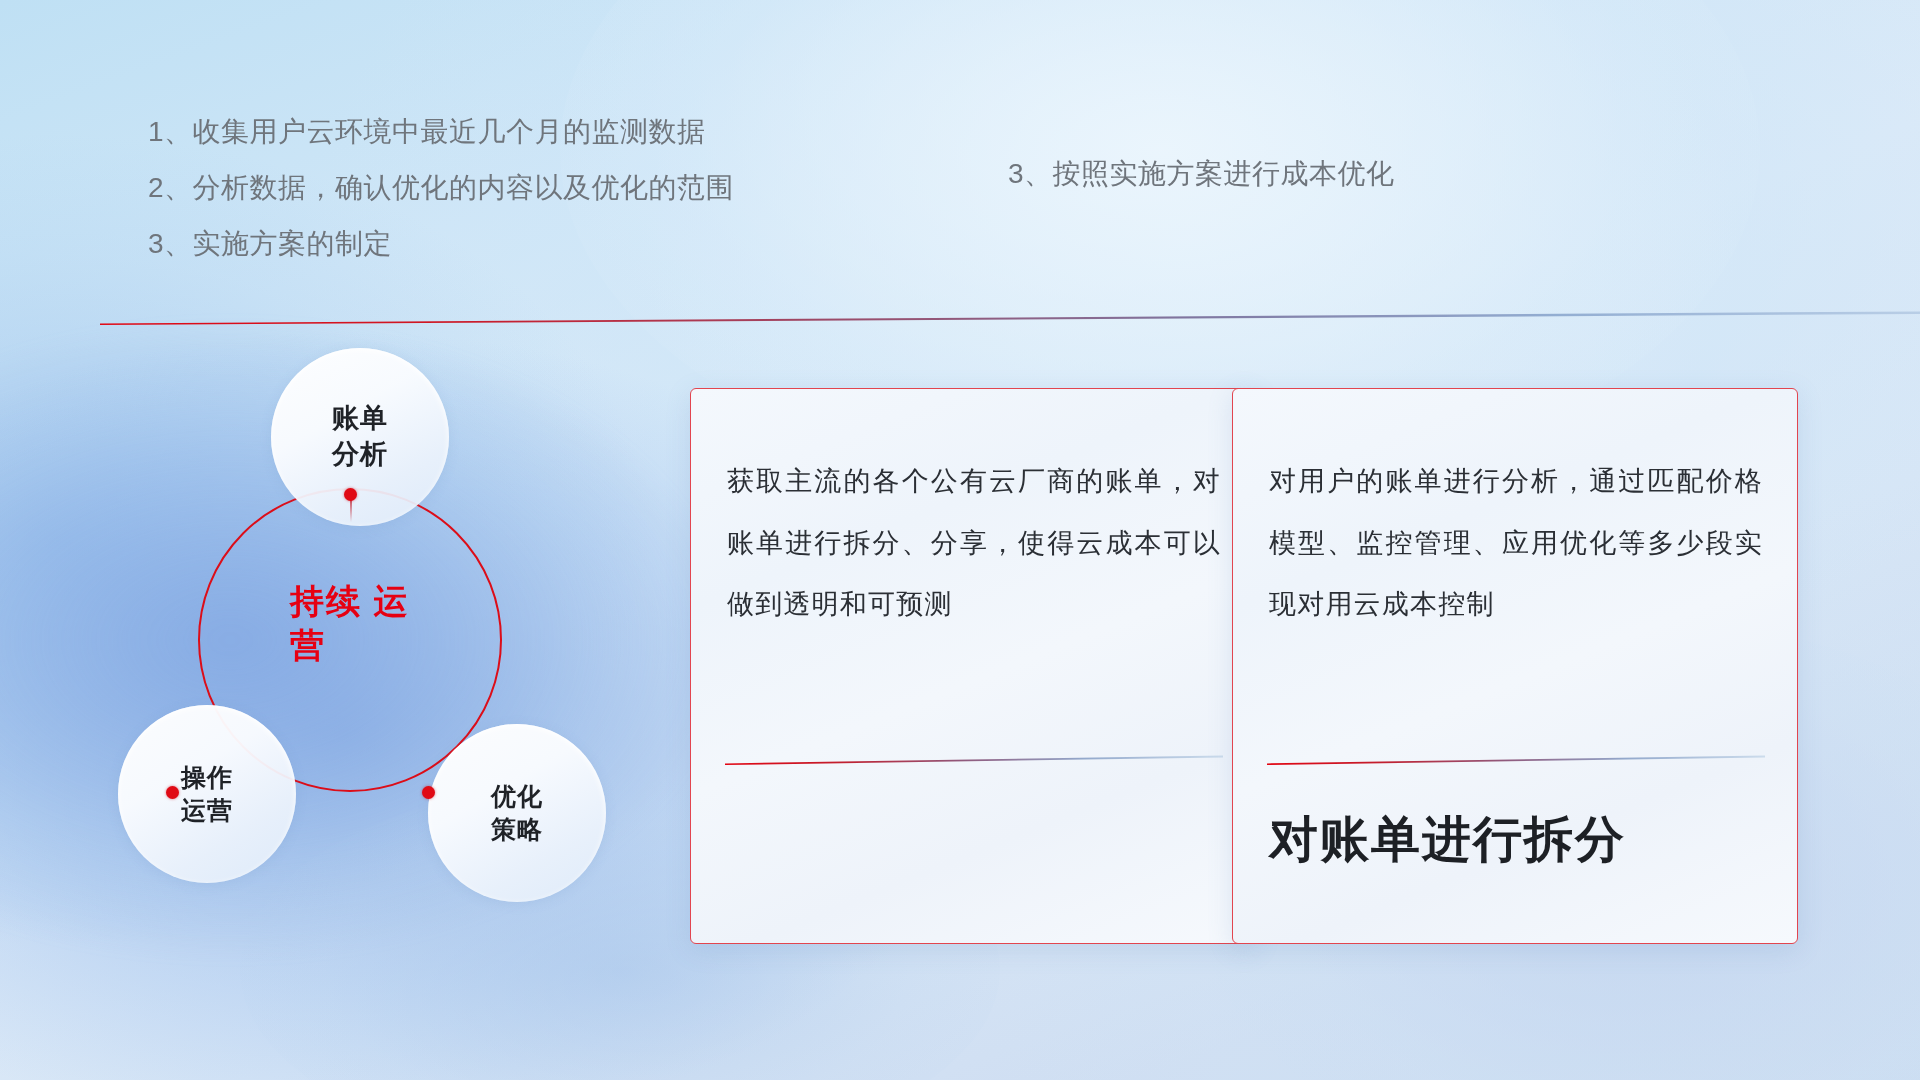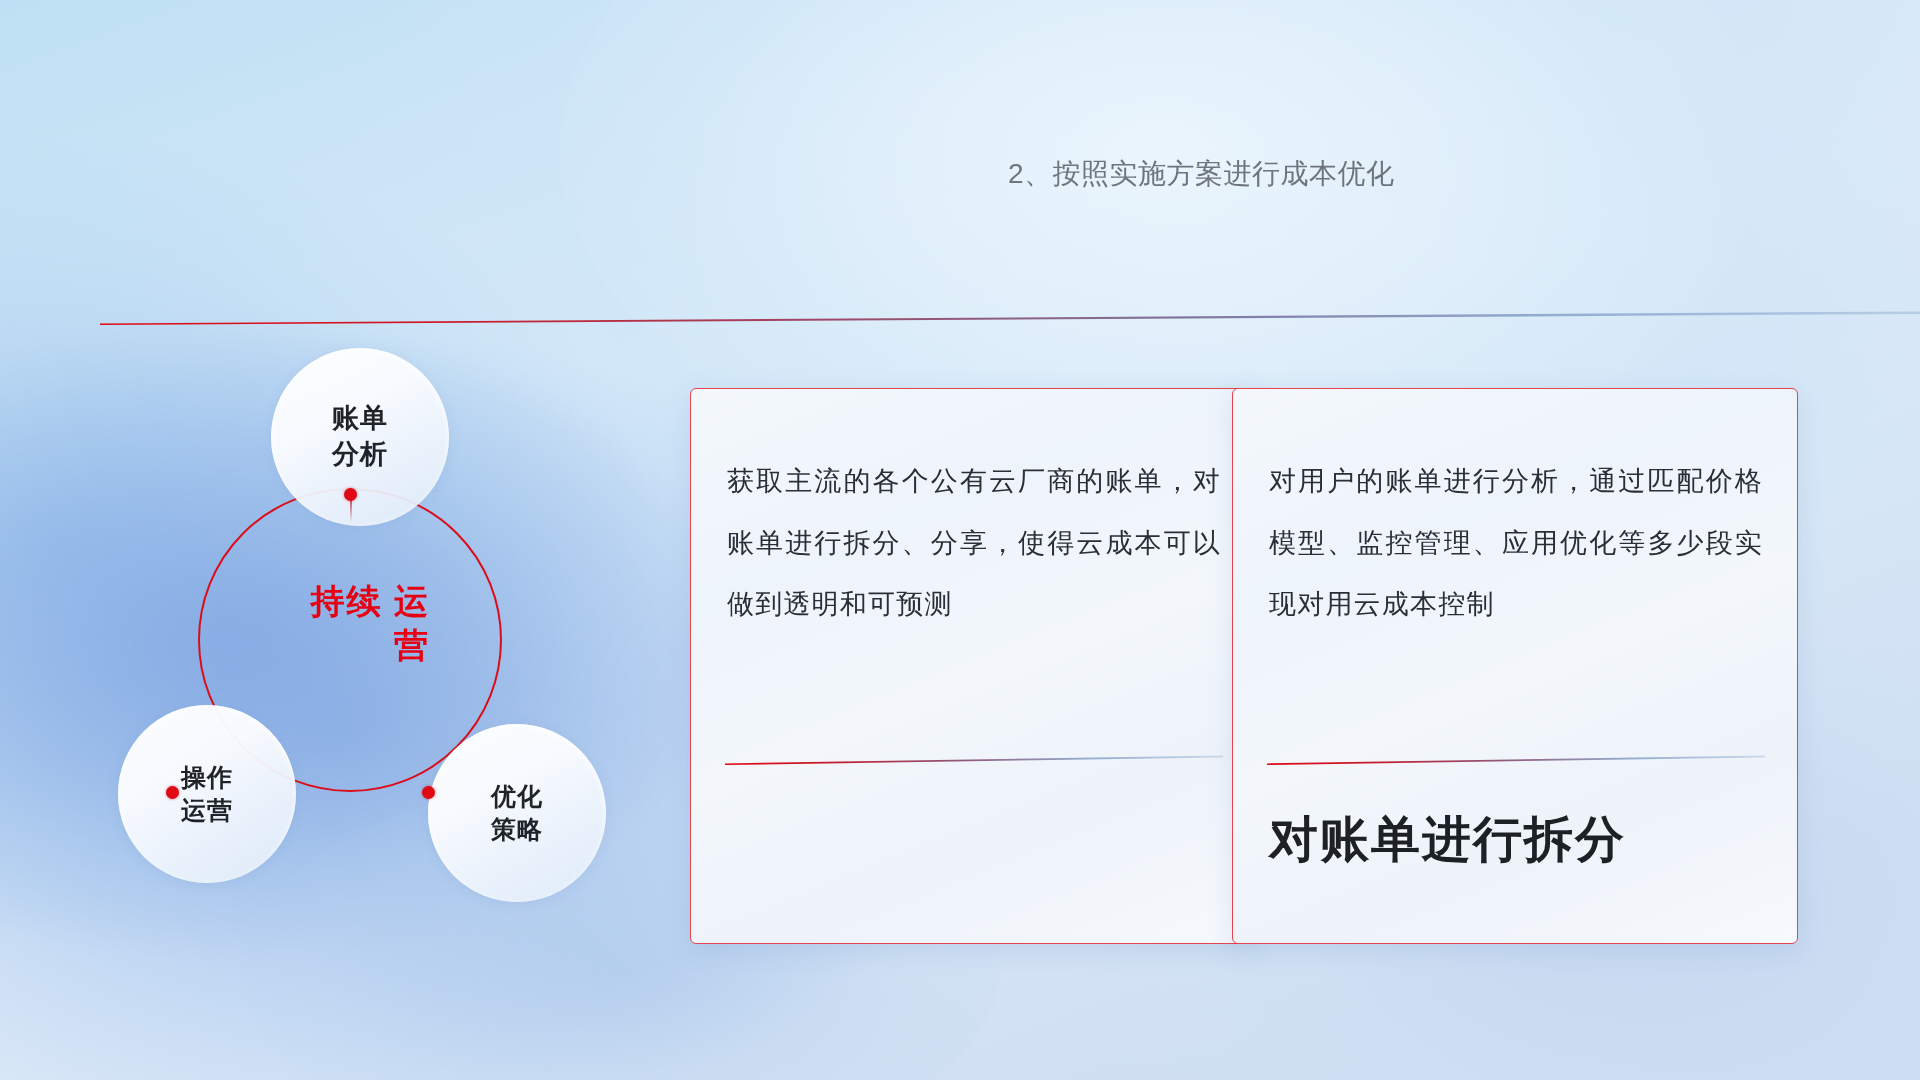--- a/index.html
+++ b/index.html
@@ -94,21 +94,21 @@
 
   .bubble-top    { left: 171px; top: 0px;   width: 178px; height: 178px; font-size: 27px; }
   .bubble-left   { left: 18px;  top: 357px; width: 178px; height: 178px; font-size: 25px; }
   .bubble-right  { left: 328px; top: 376px; width: 178px; height: 178px; font-size: 25px; }
 
   .venn-center-label {
     position: absolute;
     left: 190px;
     top: 232px;
     width: 140px;
-    text-align: right;
+    text-align: left;
     color: #e60012;
     font-weight: 800;
     font-size: 34px;
     line-height: 1.28;
     letter-spacing: 2px;
   }
 
   .dot {
     position: absolute;
     width: 13px; height: 13px;
@@ -181,23 +181,28 @@
 </head>
 <body>
 
 <div id="slide">
 
   <div class="blob blob-a"></div>
   <div class="blob blob-b"></div>
   <div class="blob blob-c"></div>
   <div class="blob blob-d"></div>
 
+  <div class="bullets bullets-left">
+    <div class="bullet-line">1、收集用户云环境中最近几个月的监测数据</div>
+    <div class="bullet-line">2、分析数据，确认优化的内容以及优化的范围</div>
+    <div class="bullet-line">3、实施方案的制定</div>
+  </div>
 
   <div class="bullets bullets-right">
-    <div class="bullet-line">2、按照实施方案进行成本优化</div>
+    <div class="bullet-line">3、按照实施方案进行成本优化</div>
   </div>
 
   <div class="main-divider">
     <svg width="1822" height="14" viewBox="0 0 1822 14" preserveAspectRatio="none">
       <defs>
         <linearGradient id="gradMain" x1="0" y1="0" x2="1" y2="0">
           <stop offset="0%" stop-color="#e20613"></stop>
           <stop offset="18%" stop-color="#cf1724"></stop>
           <stop offset="40%" stop-color="#9b4a68"></stop>
           <stop offset="60%" stop-color="#7f76a0"></stop>

